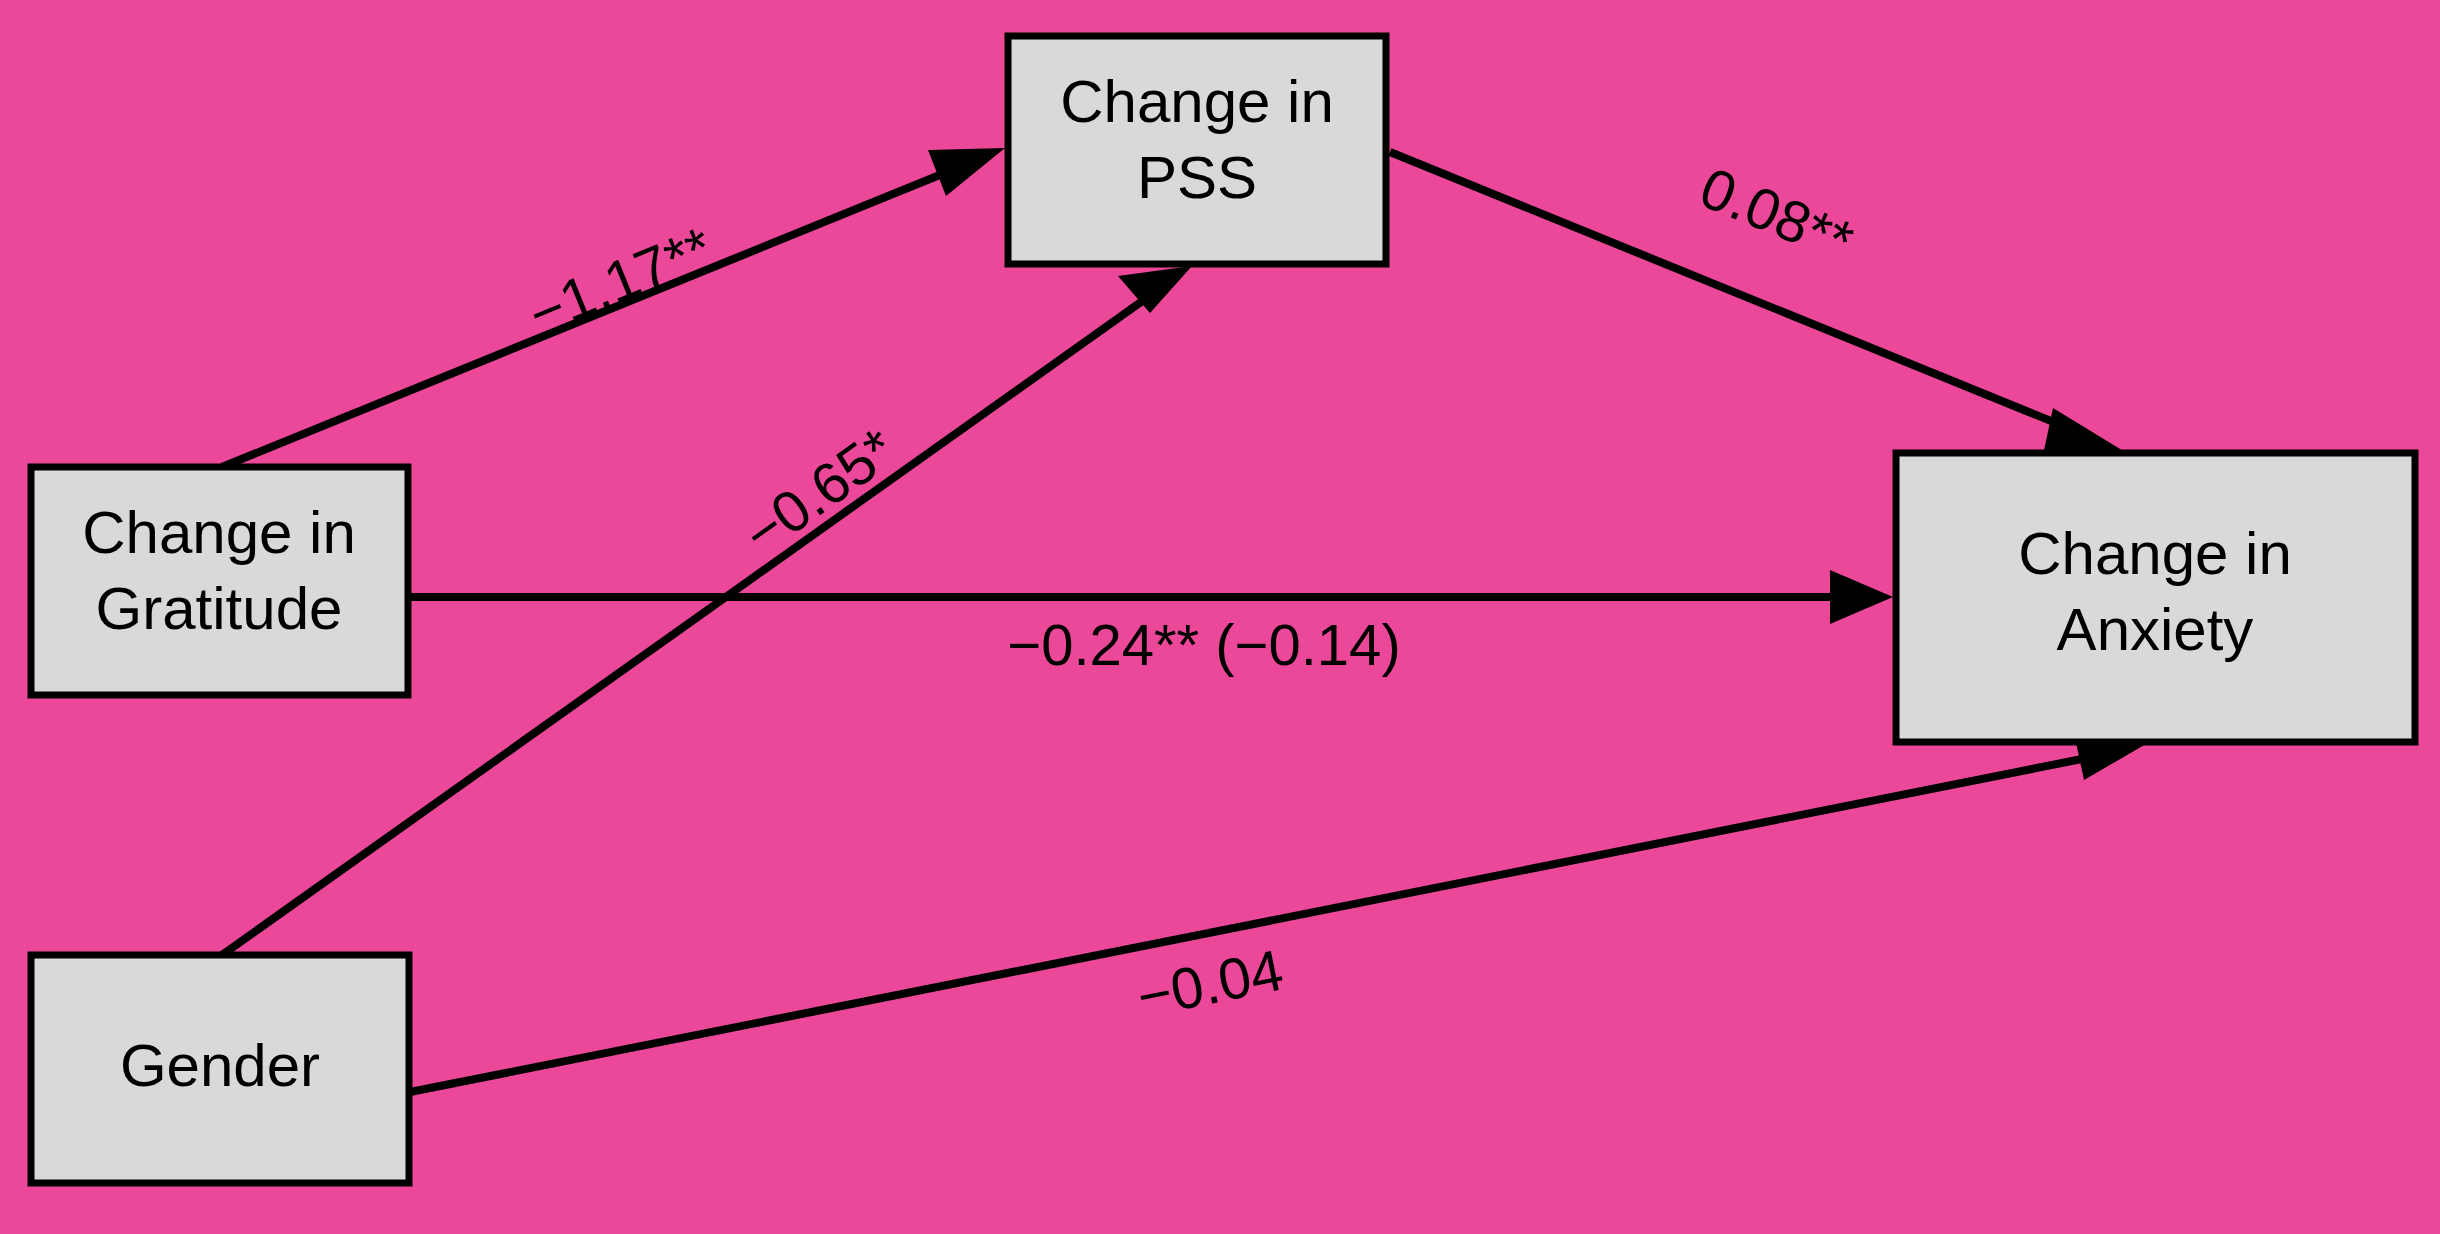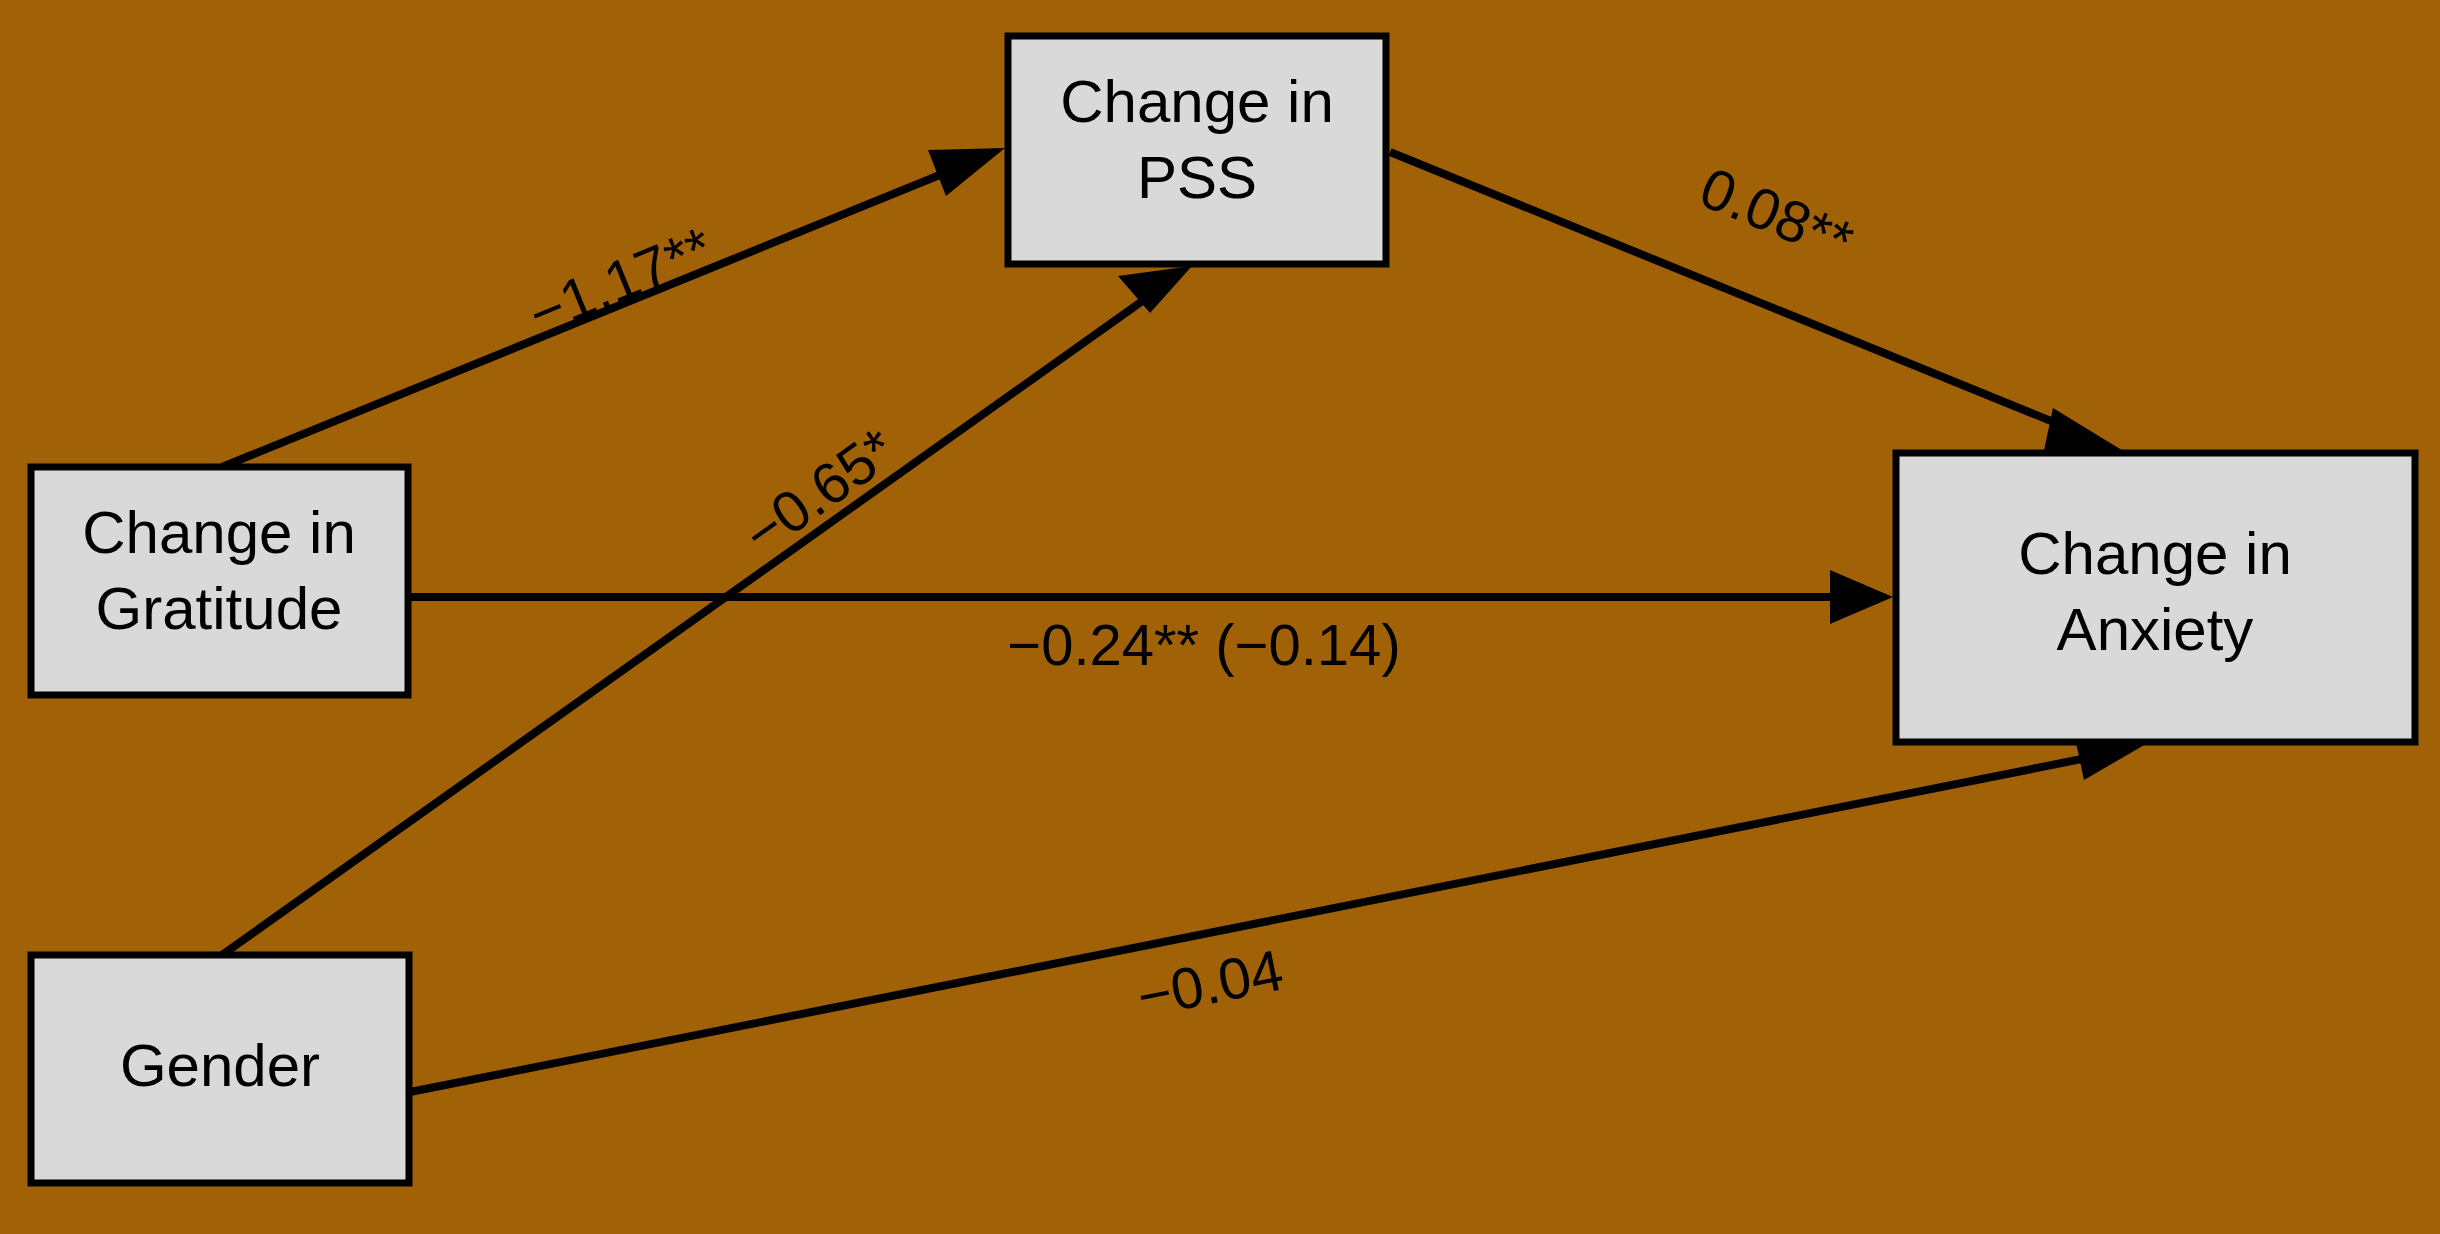--- a/index.html
+++ b/index.html
@@ -10,21 +10,21 @@
   body {
     width: 2440px;
     height: 1234px;
     font-family: "Liberation Sans", sans-serif;
     overflow: hidden;
   }
   #diagram-root {
     position: relative;
     width: 2440px;
     height: 1234px;
-    background: #a16207;
+    background: #ec4899;
   }
   svg.path-diagram {
     display: block;
     width: 2440px;
     height: 1234px;
   }
   .node-box {
     fill: #d9d9d9;
     stroke: #000000;
     stroke-width: 7;

